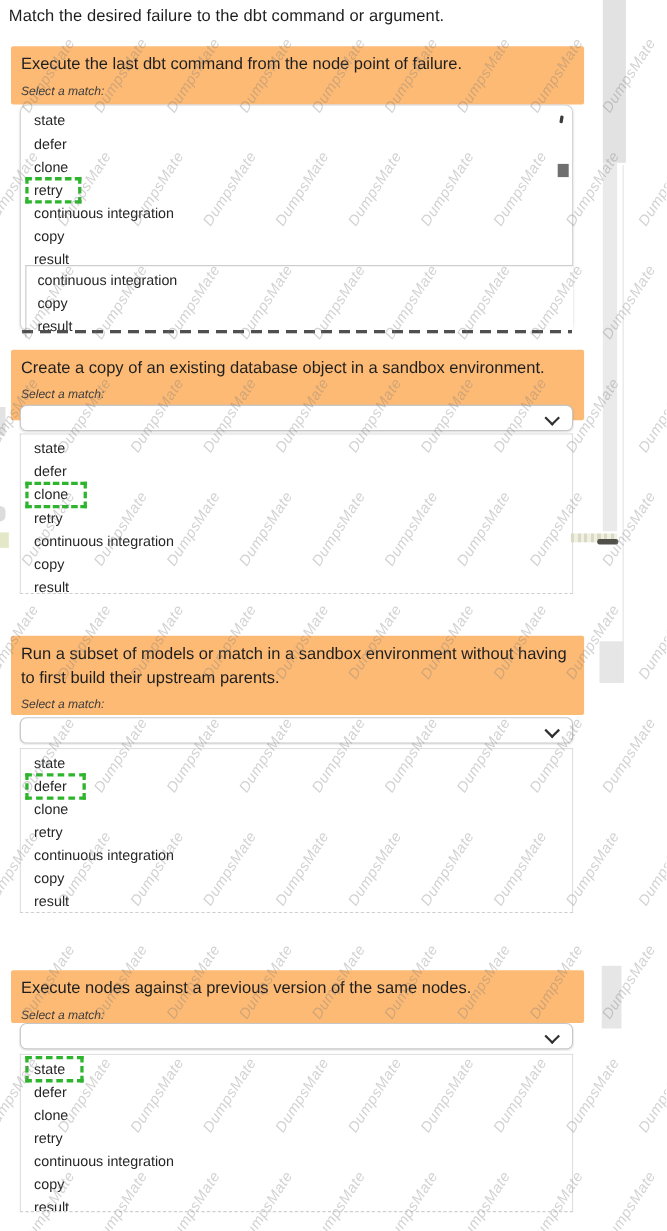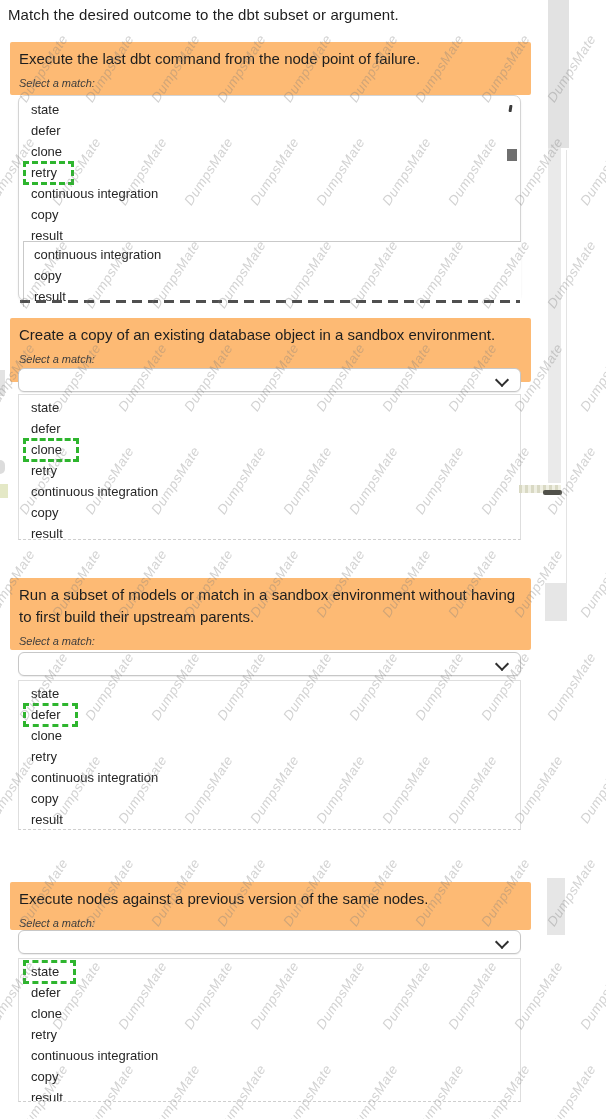--- a/index.html
+++ b/index.html
@@ -90,21 +90,21 @@
   .wm-t {
     position:absolute; font-size:13.5px; font-style:italic; letter-spacing:.5px;
     color:#7d7d7d; opacity:.34; transform:rotate(-57deg); white-space:nowrap;
   }
 </style>
 </head>
 <body>
 
 <div class="page">
 
-  <div class="page-title">Match the desired outcome to the dbt subset or argument.</div>
+  <div class="page-title">Match the desired failure to the dbt command or argument.</div>
 
   <div class="panel" style="top:42px;height:53px;">
     <div class="desc">Execute the last dbt command from the node point of failure.</div>
     <div class="sel-label">Select a match:</div>
   </div>
   <ul class="listbox" id="lb1">
       <li class="opt"><span class="opt-text">state</span></li>
       <li class="opt"><span class="opt-text">defer</span></li>
       <li class="opt"><span class="opt-text">clone</span></li>
       <li class="opt"><span class="opt-text answer">retry</span></li>

